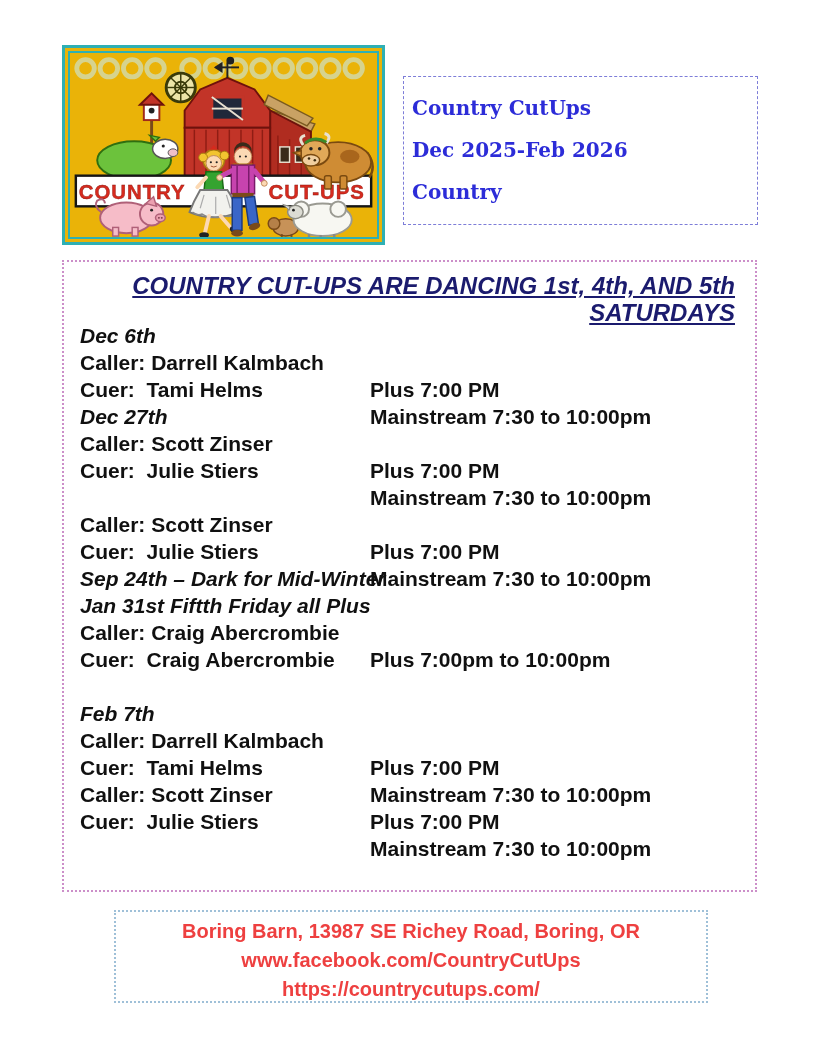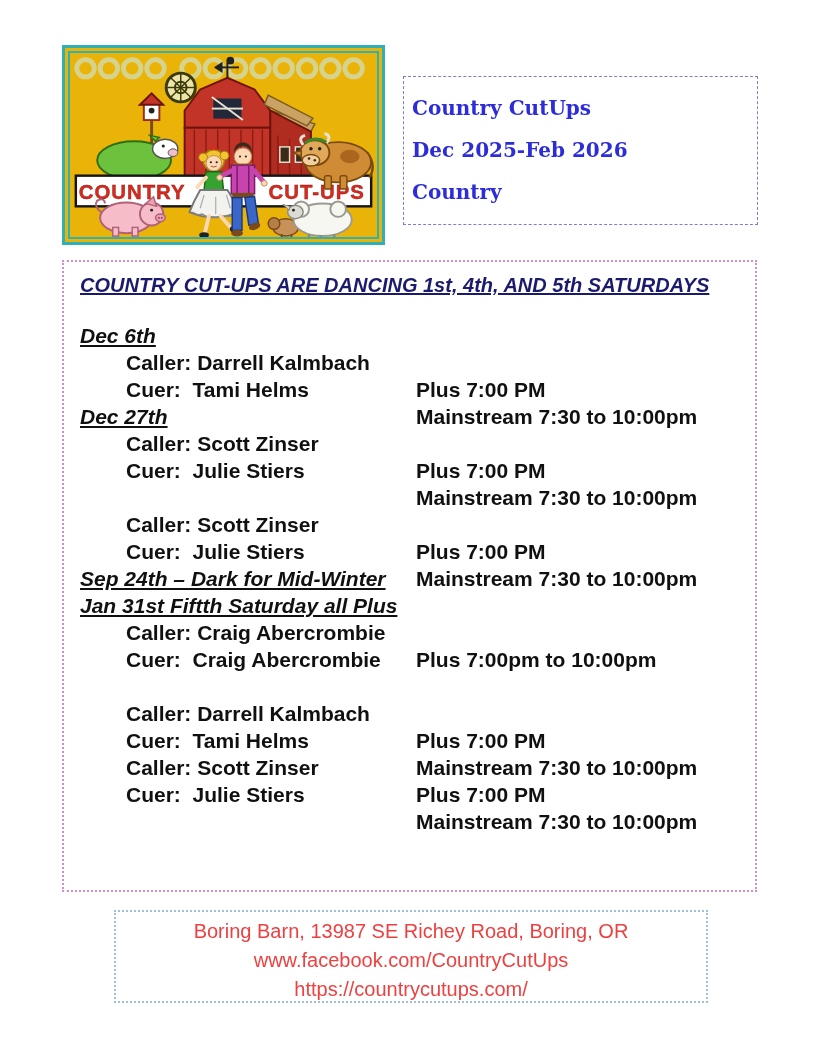--- a/index.html
+++ b/index.html
@@ -29,34 +29,34 @@
     font-family:"DejaVu Serif","Liberation Serif",serif;font-weight:bold;
     font-size:20px;line-height:42px;padding-top:10px;padding-left:8px;
   }
   
   .schedule-box{
     position:absolute;left:62px;top:260px;width:695px;height:632px;
     border:2px dotted #cc8fc9;box-sizing:border-box;
     padding:8px 0 0 16px;color:#101010;
   }
   .schedule-header{
-    text-align:left;color:#1b1b6e;font-style:italic;font-weight:bold;
-    font-size:20px;text-decoration:underline;margin:2px 20px 23px 0;
+    text-align:right;color:#1b1b6e;font-style:italic;font-weight:bold;
+    font-size:24px;text-decoration:underline;margin:2px 20px 23px 0;
     height:27px;line-height:27px;
   }
   .row{display:flex;height:27px;line-height:27px;font-size:21px;font-weight:600;white-space:pre;}
-  .row .left{width:290px;flex:0 0 290px;margin-left:46px;}
+  .row .left{width:290px;flex:0 0 290px;}
   .row .right{flex:1;margin-top:27px;}
-  .row.heading .hl{font-style:italic;text-decoration:underline;}
+  .row.heading .hl{font-style:italic;}
   .row.spacer{height:27px;}
   
   .footer-box{
     position:absolute;left:114px;top:910px;width:594px;height:93px;
     border:2px dotted #9fc0d8;box-sizing:border-box;
-    text-align:center;color:#ee4040;font-weight:normal;
+    text-align:center;color:#ee4040;font-weight:bold;
     font-size:20px;line-height:29px;padding-top:5px;
   }
 </style>
 </head>
 <body>
 
 <div class="page">
 
   <div class="logo-frame">
     <div class="logo-inner">
@@ -246,24 +246,25 @@
     <div class="row heading"><span class="hl">Dec 6th</span></div>
     <div class="row"><span class="left">Caller: Darrell Kalmbach</span><span class="right">Plus 7:00 PM</span></div>
     <div class="row"><span class="left">Cuer:  Tami Helms</span><span class="right">Mainstream 7:30 to 10:00pm</span></div>
     <div class="row heading"><span class="hl">Dec 27th</span></div>
     <div class="row"><span class="left">Caller: Scott Zinser</span><span class="right">Plus 7:00 PM</span></div>
     <div class="row"><span class="left">Cuer:  Julie Stiers</span><span class="right">Mainstream 7:30 to 10:00pm</span></div>
     <div class="row spacer"></div>
     <div class="row"><span class="left">Caller: Scott Zinser</span><span class="right">Plus 7:00 PM</span></div>
     <div class="row"><span class="left">Cuer:  Julie Stiers</span><span class="right">Mainstream 7:30 to 10:00pm</span></div>
     <div class="row heading"><span class="hl">Sep 24th – Dark for Mid-Winter</span></div>
-    <div class="row heading"><span class="hl">Jan 31st Fiftth Saturday all Plus</span></div>
+    <div class="row heading"><span class="hl">Jan 31st Fiftth Friday all Plus</span></div>
     <div class="row"><span class="left">Caller: Craig Abercrombie</span><span class="right">Plus 7:00pm to 10:00pm</span></div>
     <div class="row"><span class="left">Cuer:  Craig Abercrombie</span><span class="right"></span></div>
     <div class="row spacer"></div>
+    <div class="row heading"><span class="hl">Feb 7th</span></div>
     <div class="row"><span class="left">Caller: Darrell Kalmbach</span><span class="right">Plus 7:00 PM</span></div>
     <div class="row"><span class="left">Cuer:  Tami Helms</span><span class="right">Mainstream 7:30 to 10:00pm</span></div>
     <div class="row"><span class="left">Caller: Scott Zinser</span><span class="right">Plus 7:00 PM</span></div>
     <div class="row"><span class="left">Cuer:  Julie Stiers</span><span class="right">Mainstream 7:30 to 10:00pm</span></div>
   </div>
 
   <div class="footer-box">
     <div>Boring Barn, 13987 SE Richey Road, Boring, OR</div>
     <div>www.facebook.com/CountryCutUps</div>
     <div>https://countrycutups.com/</div>

